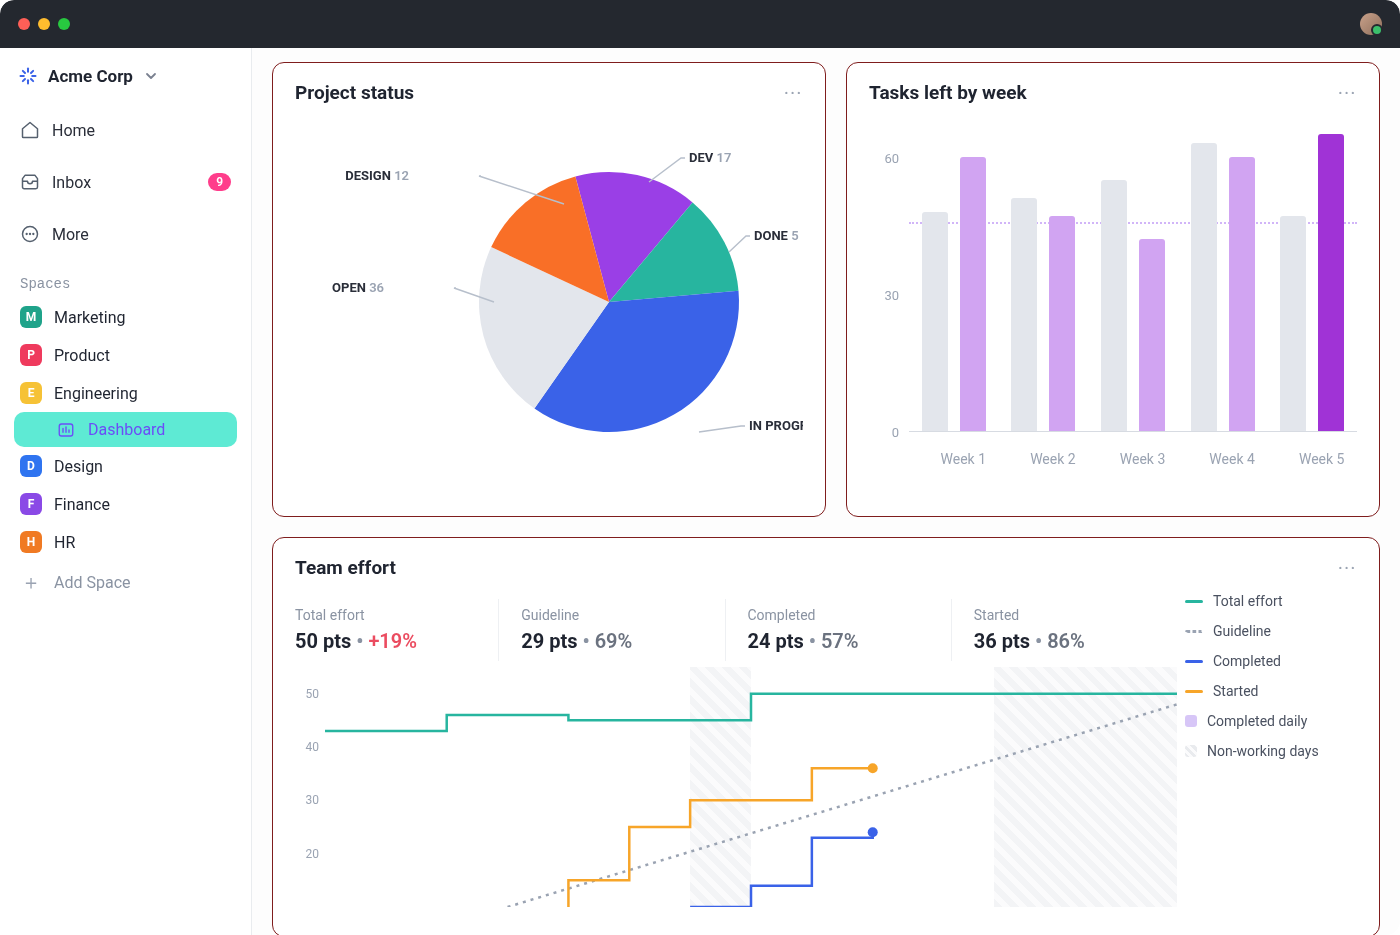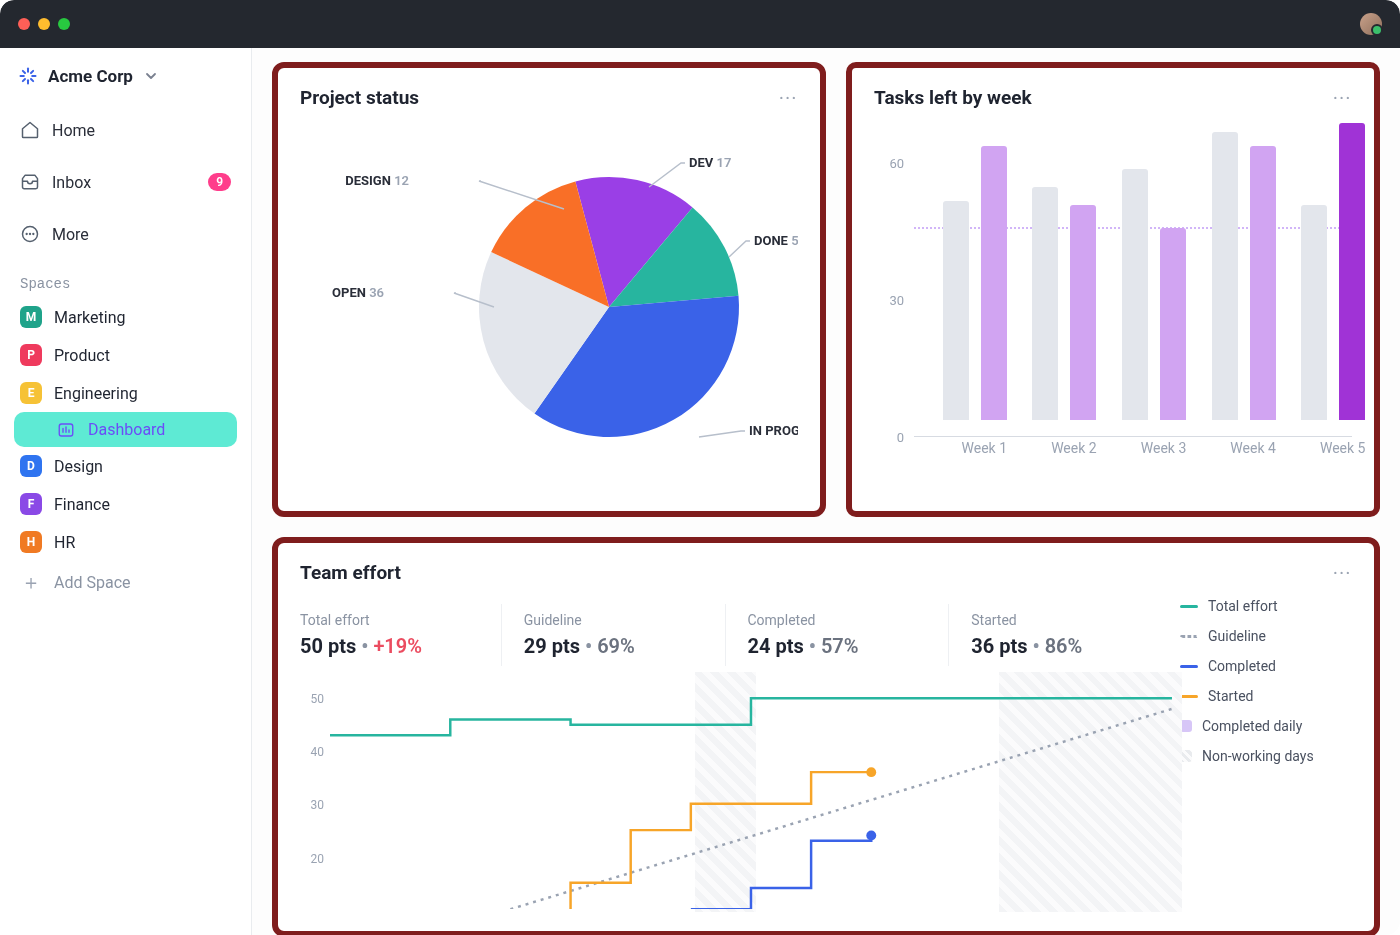--- a/index.html
+++ b/index.html
@@ -35,39 +35,39 @@
 .sub-item { display:flex; align-items:center; gap: 12px; padding: 8px 10px 8px 42px; border-radius: 10px; cursor:pointer; font-size: 16px; margin: 0 4px; }
 .sub-item.active { background:#5eead4; color:#6b4df7; font-weight:400; }
 .sub-icon { width: 20px; display:flex; justify-content:center; }
 
 .add-space { display:flex; align-items:center; gap: 12px; padding: 10px 10px; color:#8a93a2; font-size: 16px; cursor:pointer; }
 .add-space .plus { width: 22px; height:22px; display:flex; align-items:center; justify-content:center; color:#9aa3b2; font-size:20px; }
 
 
 .main { flex:1; padding: 14px 20px 0 20px; background:#fdfdfd; overflow:hidden; }
 .row { display:flex; gap: 20px; }
-.card { background:#fff; border:6px solid #7f1d1d; border-radius: 12px; padding: 18px 22px 12px 22px; }
+.card { background:#fff; border:1px solid #7f1d1d; border-radius: 12px; padding: 18px 22px 12px 22px; }
 .card-header { display:flex; align-items:center; justify-content:space-between; margin-bottom: 8px; }
 .card-title { font-size: 19px; font-weight: 700; }
 .kebab { color:#9aa3b2; letter-spacing:2px; font-weight:700; cursor:pointer; }
 
 .card-project { flex-basis: 554px; height: 455px; }
-.card-tasks { flex: 1; height: 455px; border-radius: 10px; }
+.card-tasks { flex: 1; height: 455px; }
 .card-team { margin-top: 20px; height: 400px; }
 
 
 .pie-wrap { position:relative; width: 100%; height: 380px; text-align: right; }
 
 
 .bar-area { height: 370px; display:flex; position:relative; }
 .bar-y-axis { width: 40px; position:relative; height: 320px; }
 .bar-y-tick { position:absolute; right: 10px; color:#9aa3b2; font-size:13px; transform: translateY(-50%); }
 .bar-plot { flex:1; position:relative; height: 320px; border-bottom: 1px solid #d7dbe2; }
 .bar-dotted { position:absolute; left:0; right:0; border-top: 2px dotted #d1b5f8; }
-.bar-group { position:absolute; bottom:16px; width: 83px; display:flex; gap: 12px; align-items:flex-end;margin-left:16px; }
+.bar-group { position:absolute; bottom:0; width: 83px; display:flex; gap: 12px; align-items:flex-end; }
 .bar { width: 26px; border-radius: 3px 3px 0 0; }
 .bar.a { background:#e3e6ec; }
 .bar.b { background:#d1a4f2; }
 .bar.b.dark { background:#a033d6; }
 .bar-x-label { position:absolute; bottom:-36px; width:100%; text-align:center; color:#9aa3b2; font-size:14px; }
 
 
 .stats-row { display:flex; margin-top: 12px; }
 .stat { flex:1; border-right: 1px solid #eef0f3; padding: 8px 22px; }
 .stat:first-child { padding-left: 0; }

